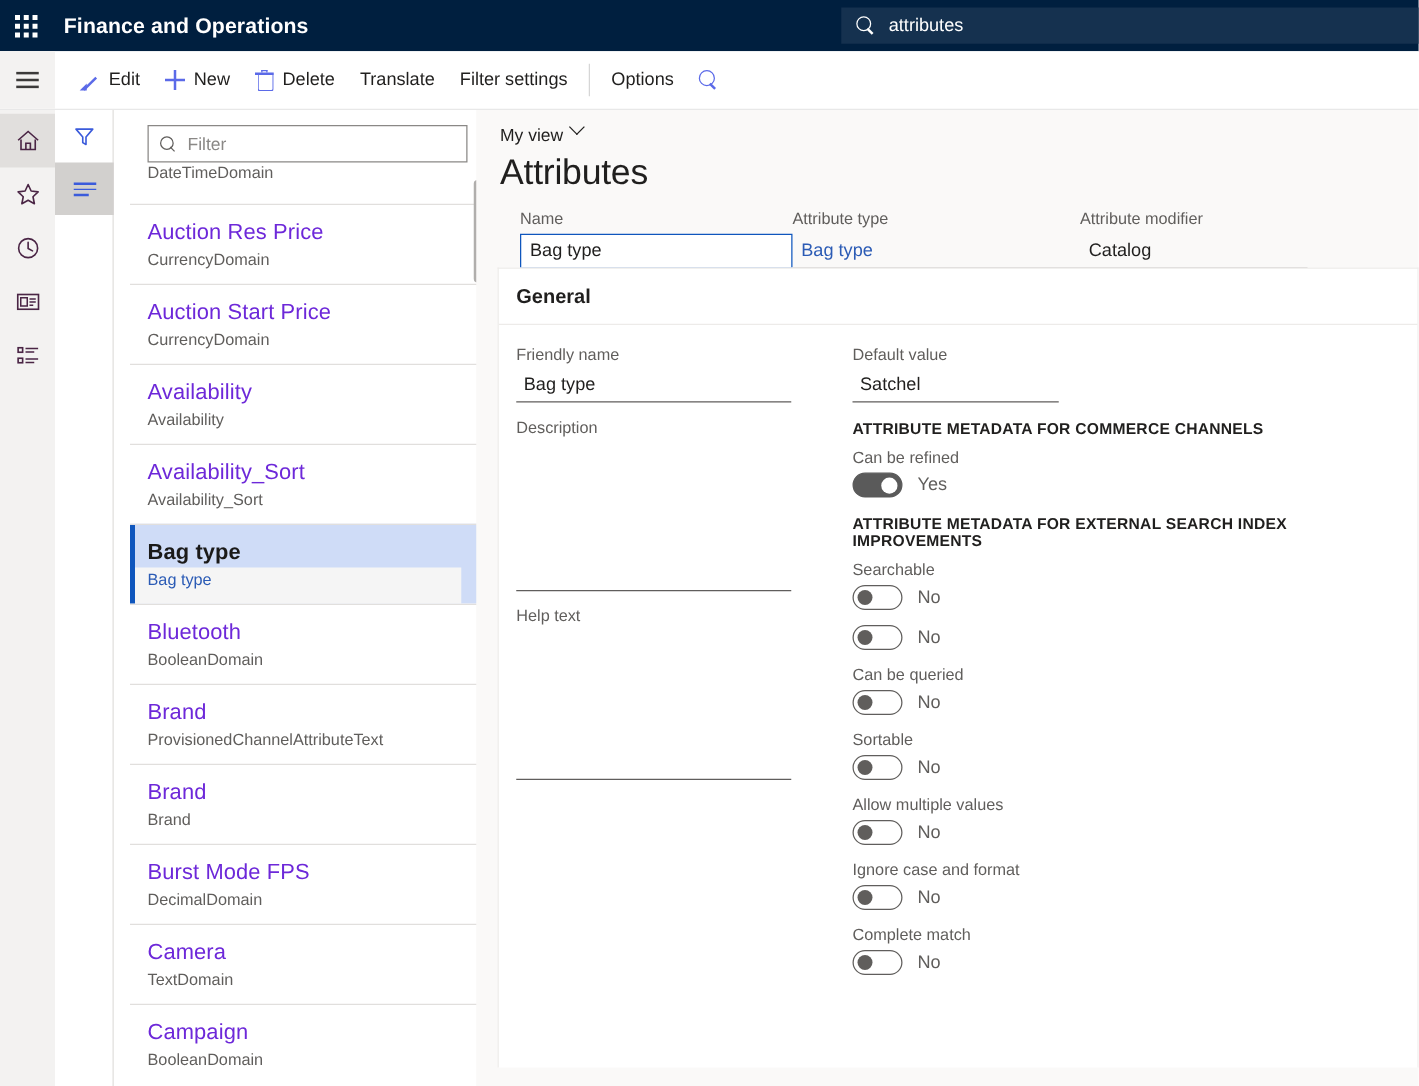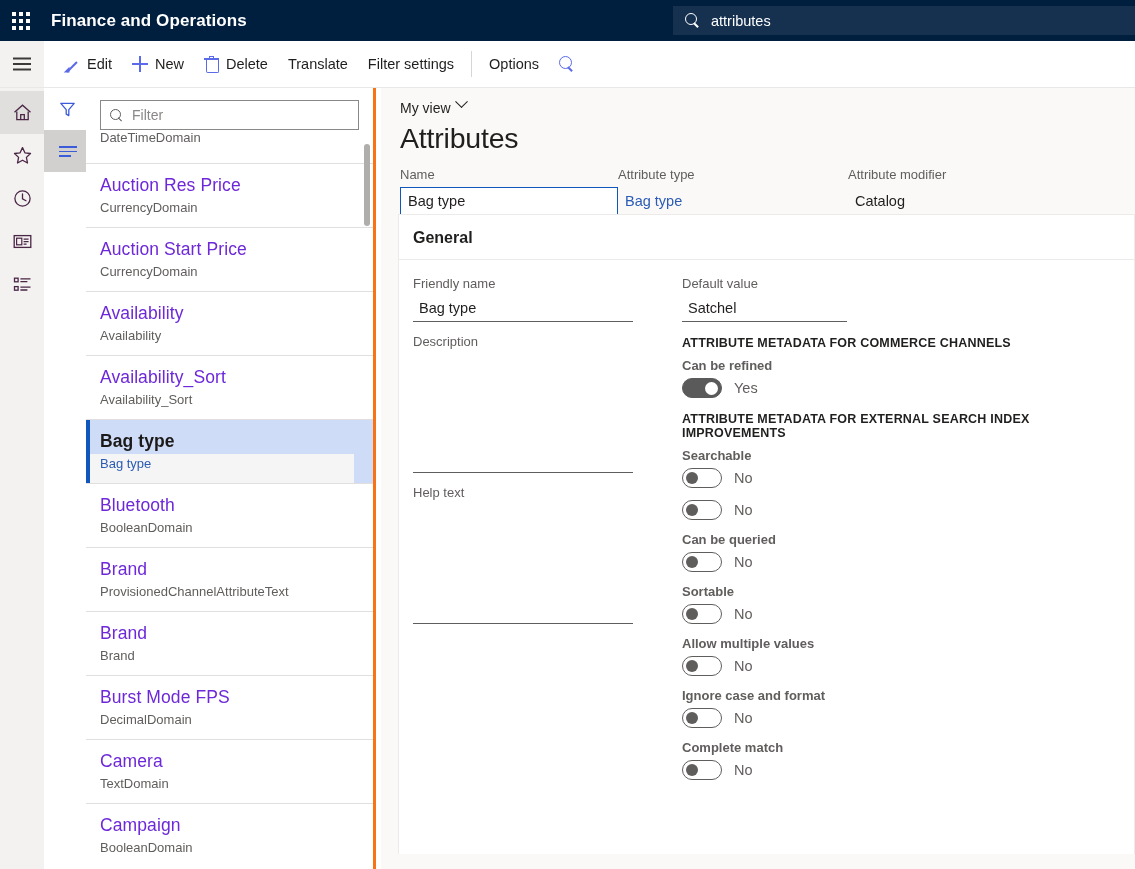--- a/index.html
+++ b/index.html
@@ -133,22 +133,22 @@
   .mini-btn.sel { background: #d2d0ce; }
   .ic-funnel { width:17px;height:17px; }
   .ic-sort { width:18px;height:12px;position:relative;display:inline-block; }
   .ic-sort i{ position:absolute;left:0;height:1.7px;background:#3b5bdb;display:block; }
   .ic-sort i:nth-child(1){ top:1px;width:18px; }
   .ic-sort i:nth-child(2){ top:5.6px;width:18px; }
   .ic-sort i:nth-child(3){ top:10.2px;width:12px; }
 
   
   .listpane {
-    position: absolute; left: 86px; top: 88px; width: 290px; height: 781px;
-    background: #ffffff; border-right: 3px solid #f97316; overflow: hidden;
+    position: absolute; left: 104px; top: 88px; width: 290px; height: 781px;
+    background: #ffffff; border-right: 6px solid #f97316; overflow: hidden;
   }
   .filterbox-wrap { padding: 12px 14px 0 14px; }
   .filterbox {
     height: 30px; border: 1px solid #8a8886; background:#fff;
     display: flex; align-items: center; padding: 0 9px; cursor: text;
   }
   .filterbox .fb-mag{width:13px;height:13px;position:relative;display:inline-block;flex:0 0 auto;}
   .filterbox .fb-mag::before{
     content:"";position:absolute;left:0;top:0;width:9px;height:9px;
     border:1.3px solid #605e5c;border-radius:50%;
@@ -200,21 +200,21 @@
     display:flex; align-items:flex-start; gap:6px;
     font-size: 14px; color: #201f1e; margin: 12px 0 0 19px; cursor:pointer; width:max-content;
   }
   .chev { width:9px;height:9px;border-right:1.5px solid #201f1e;border-bottom:1.5px solid #201f1e;
           transform:rotate(45deg) translate(-2px,-2px); display:inline-block; }
   .pgtitle {
     font-size: 28.5px; color: #201f1e; margin: 6px 0 0 19px; letter-spacing: -.2px;
   }
 
   .headfields {
-    display: flex; margin: 12px 0 0 19px; gap: 0;
+    display: flex; margin: 12px 0 0 35px; gap: 0;
   }
   .hf { display: flex; flex-direction: column; }
   .hf .lbl { font-size: 13px; color: #605e5c; margin-bottom: 5px; }
   .hf-name { width: 218px; }
   .hf-type { width: 230px; }
   .hf-mod  { width: 182px; }
   .inp-box {
     height: 28px; border: 1px solid #0f56bd; background: #ffffff;
     display:flex; align-items:center; padding: 0 7px;
   }
@@ -261,21 +261,21 @@
   }
   .under-area textarea {
     width:100%;height:100%;border:none;outline:none;resize:none;background:transparent;
     font-size:14.5px;color:#201f1e;font-family:"Liberation Sans", sans-serif;
   }
   .sec-head {
     font-size: 12.5px; font-weight: bold; color: #201f1e; letter-spacing:.2px;
     margin: 14px 0 8px 0;
   }
   .tgl-field { margin-bottom: 12px; }
-  .tgl-field .lbl { font-size: 13px; color: #605e5c; margin-bottom: 5px; font-weight: bold; }
+  .tgl-field .lbl { font-size: 13px; color: #605e5c; margin-bottom: 5px; }
   .tgl-row { display:flex; align-items:center; gap: 12px; }
   .switch {
     width: 40px; height: 20px; border-radius: 10px; position: relative;
     cursor: pointer; flex: 0 0 auto;
   }
   .switch.off { background:#ffffff; border:1px solid #605e5c; }
   .switch.off .knob {
     position:absolute; left:3px; top:3px; width:12px; height:12px;
     border-radius:50%; background:#605e5c;
   }

